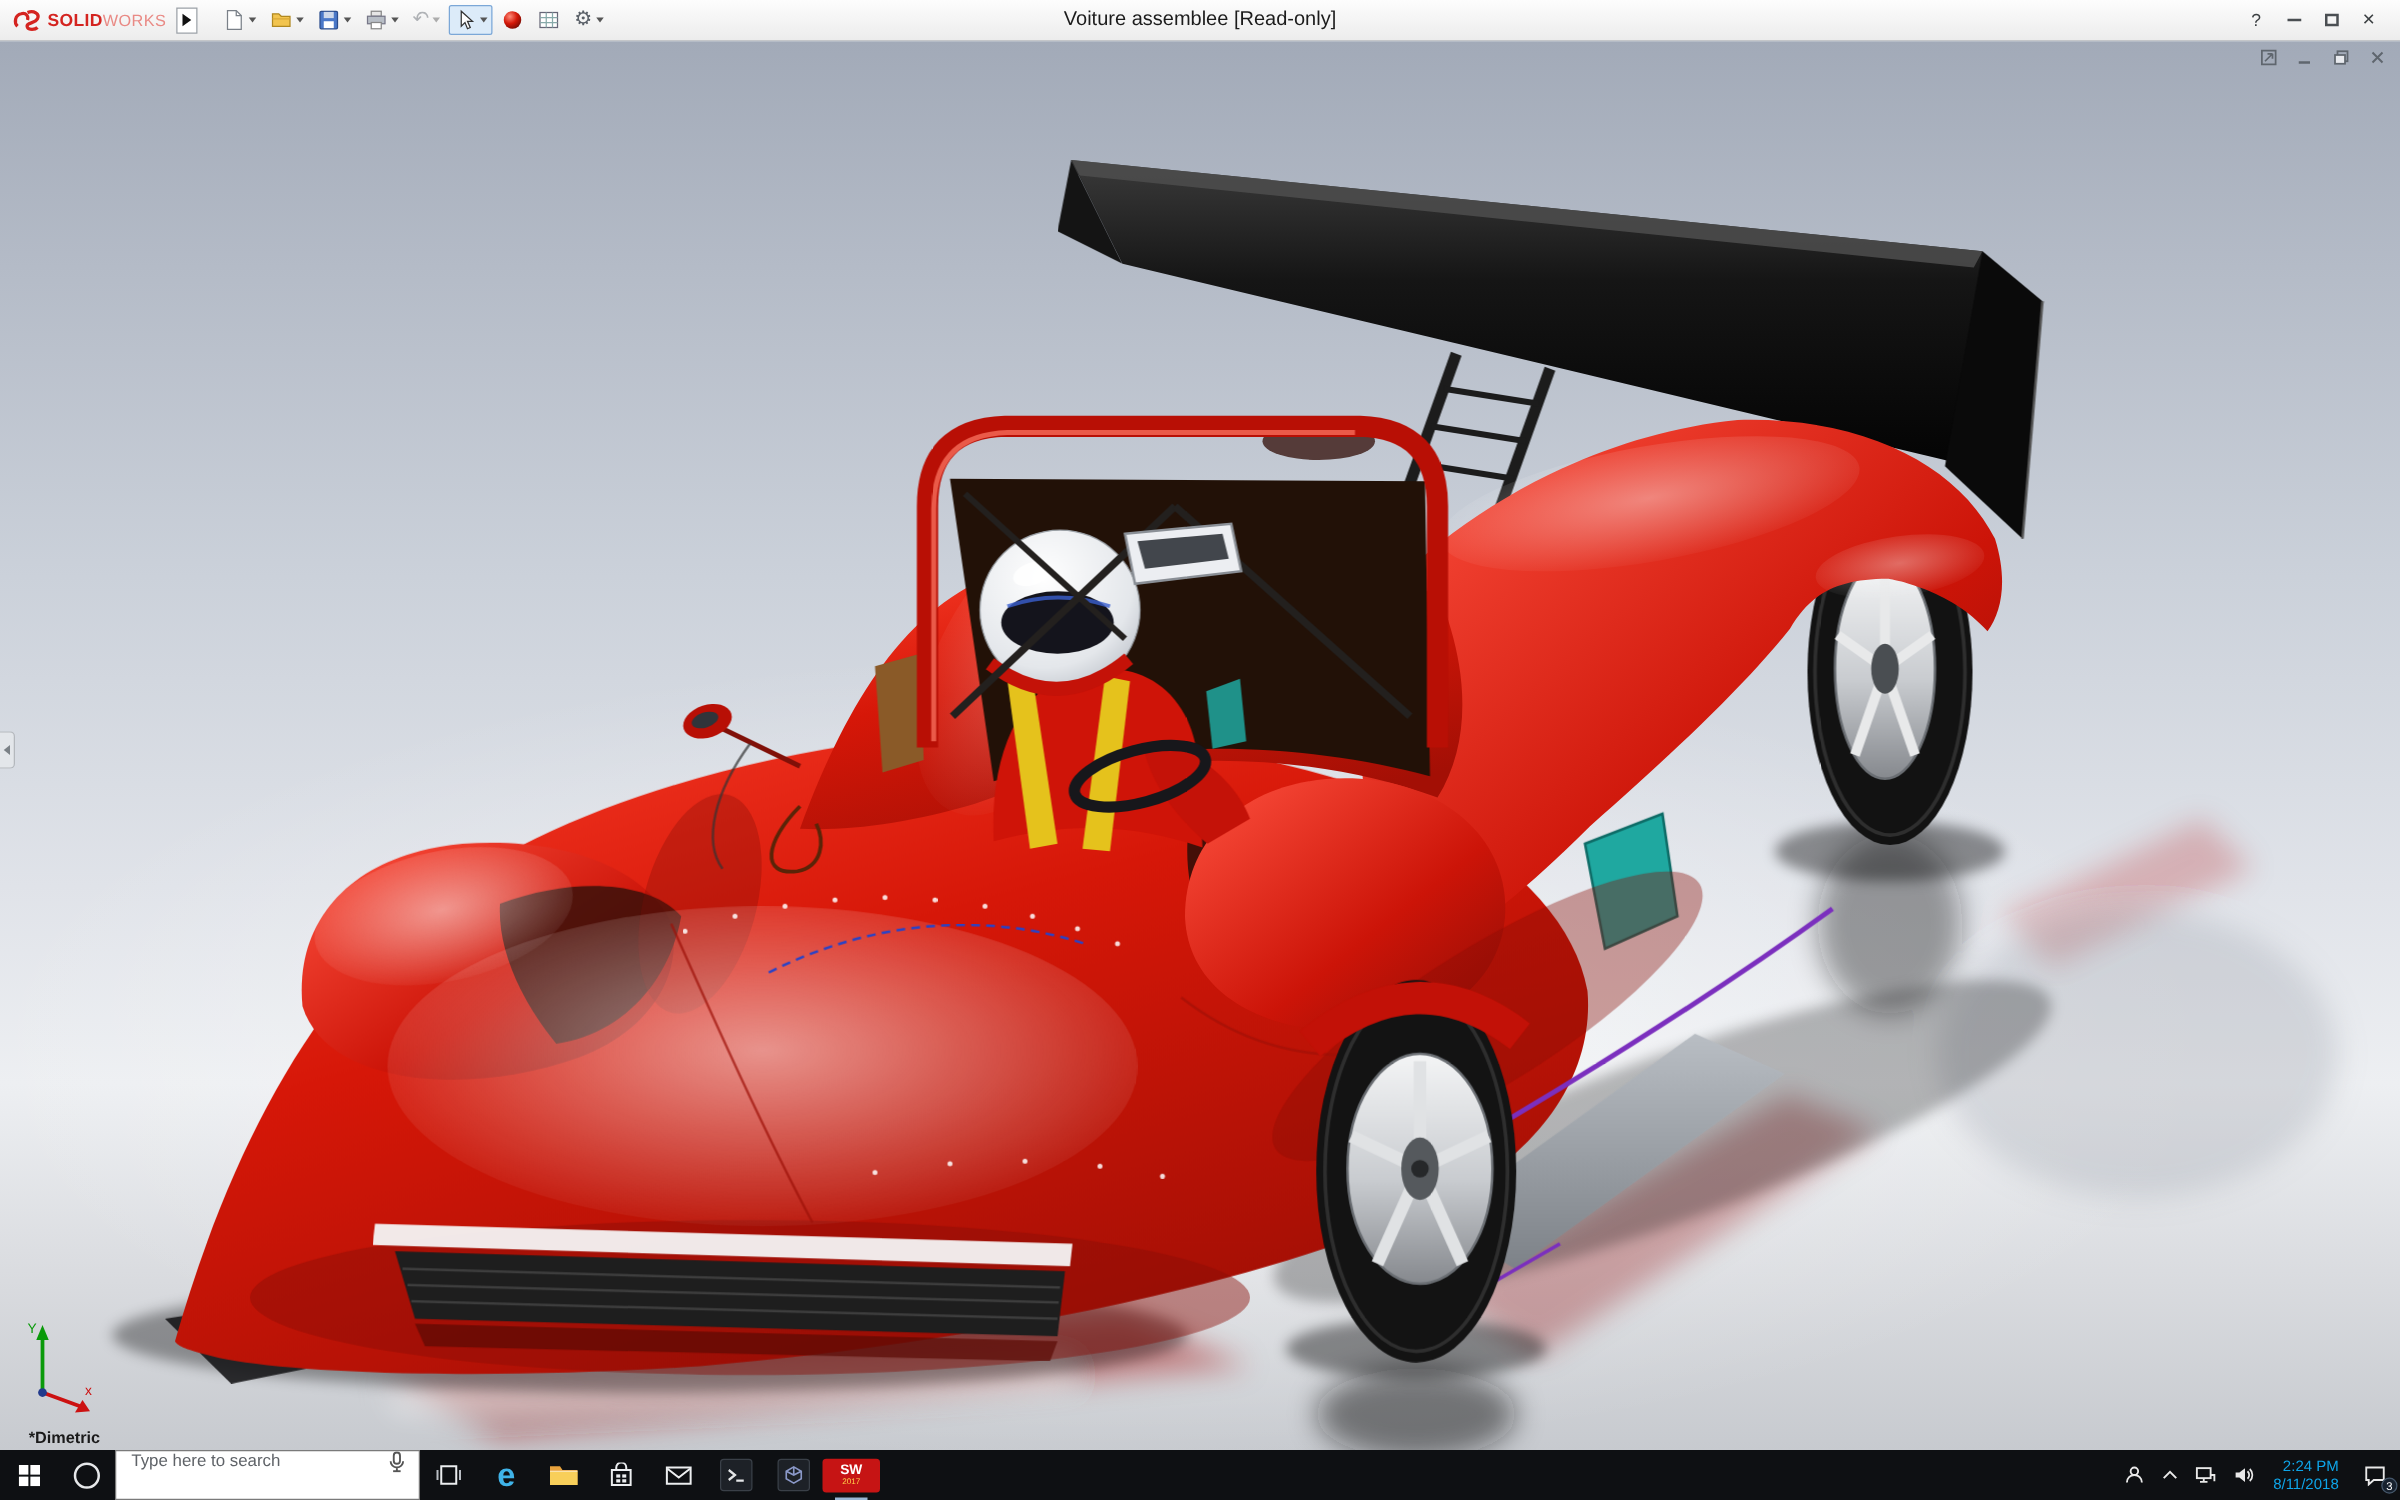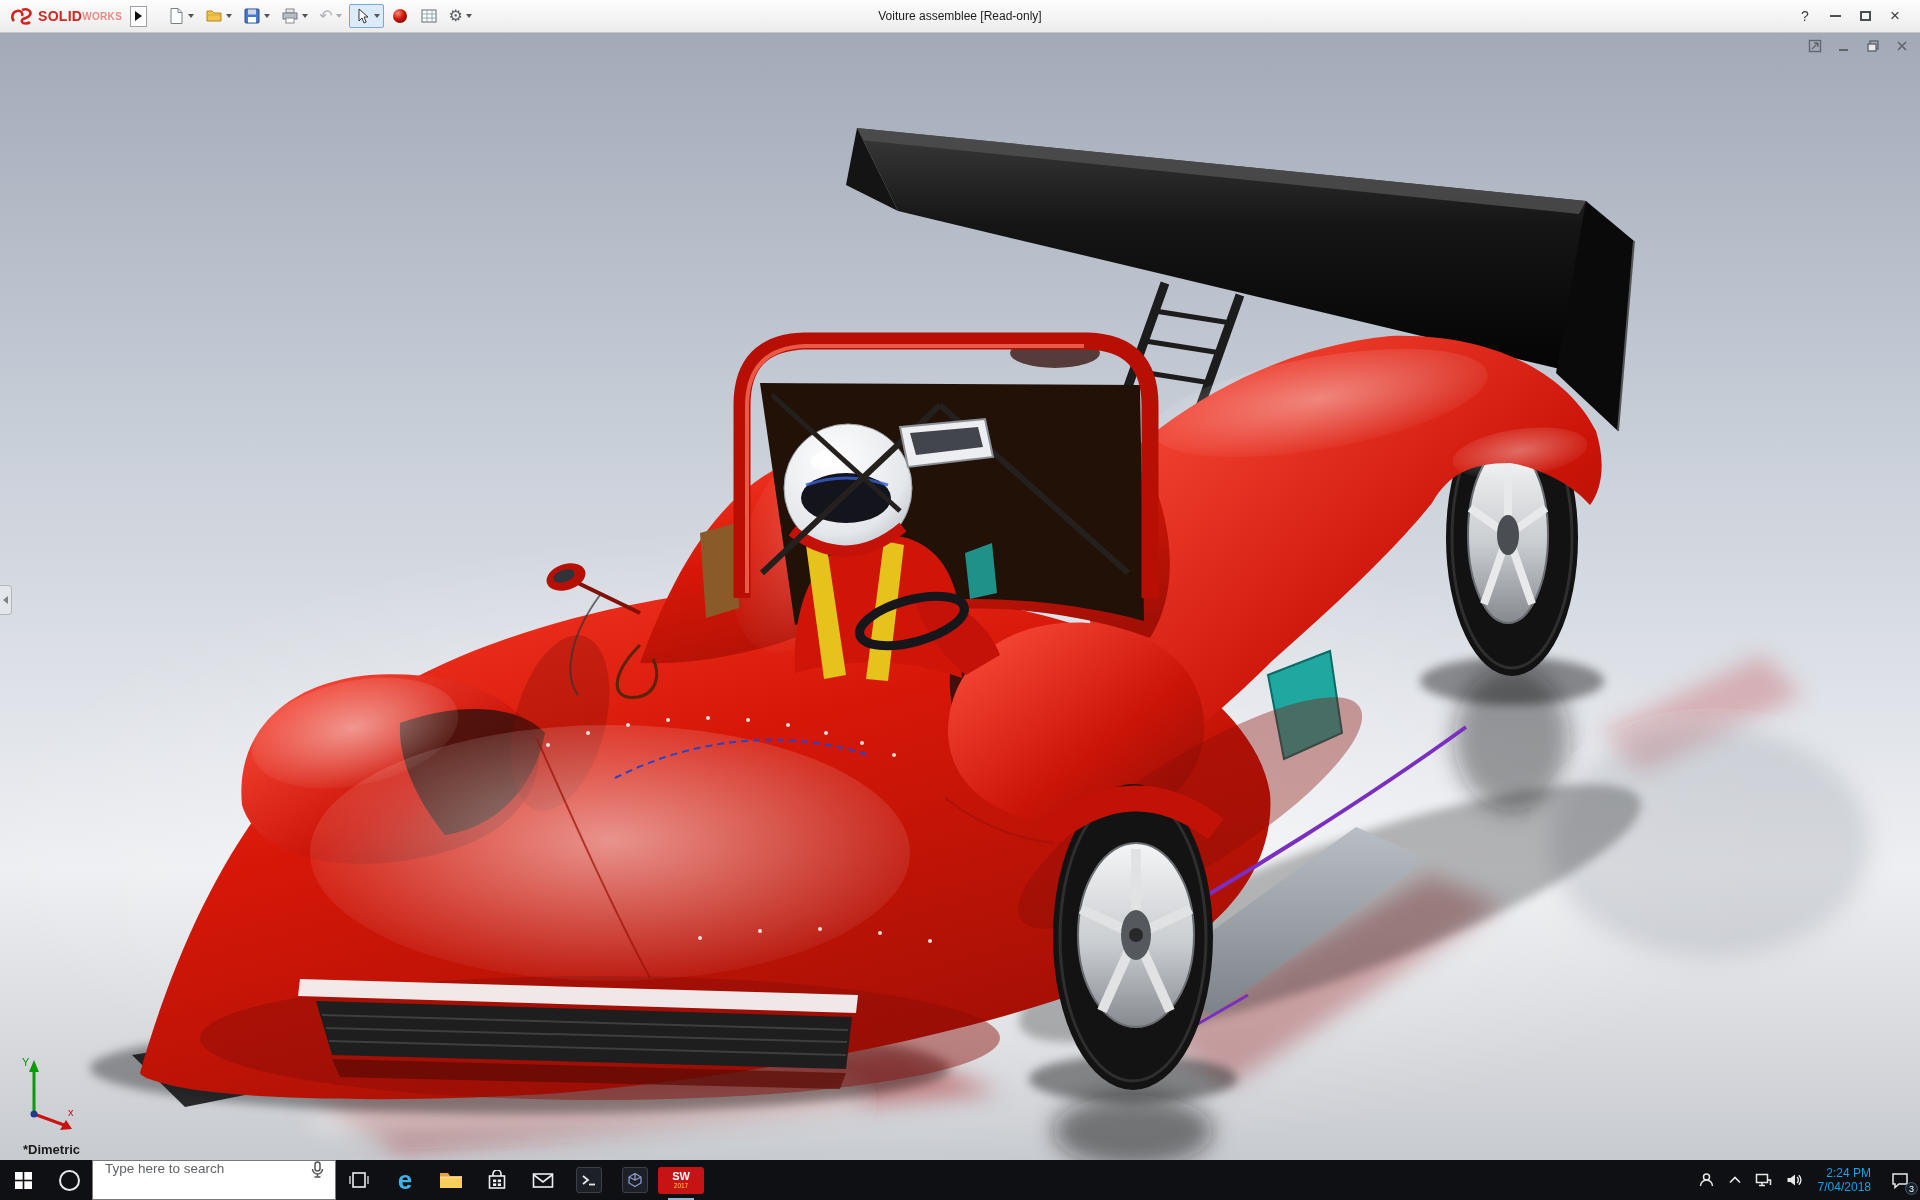--- a/index.html
+++ b/index.html
@@ -4,30 +4,30 @@
 <style>
   * { margin:0; padding:0; box-sizing:border-box; }
   html,body { width:1920px; height:1200px; overflow:hidden; font-family:"Liberation Sans", sans-serif; }
   .screen { width:1920px; height:1200px; display:flex; flex-direction:column; background:#fff; }
 
   
   .titlebar { height:33px; background:linear-gradient(#fdfdfd,#ececec); border-bottom:1px solid #c4c6c9; display:flex; align-items:center; position:relative; flex:0 0 33px; }
   .brand { display:flex; align-items:center; padding:0 8px 0 10px; }
   .brand .mark { margin-right:4px; }
   .brand .b { color:#d42420; font-weight:700; font-size:14px; letter-spacing:.3px; }
-  .brand .l { color:#e98a85; font-weight:700; font-size:10px; letter-spacing:.3px; }
+  .brand .l { color:#e98a85; font-weight:400; font-size:13px; letter-spacing:.3px; }
   .flyout { width:17px; height:21px; border:1px solid #9aa0a6; background:#fff; display:flex; align-items:center; justify-content:center; margin-right:16px; }
   .flyout .tri { width:0; height:0; border-top:5px solid transparent; border-bottom:5px solid transparent; border-left:7px solid #111; }
   .tools { display:flex; align-items:center; gap:3px; }
   .tool { display:flex; align-items:center; padding:2px 3px; border:1px solid transparent; border-radius:2px; }
   .tool.active { background:#dcebf9; border:1px solid #7ba7d7; }
   .tool .glyph { font-size:16px; color:#5a6068; line-height:18px; }
   .tool.disabled { opacity:.45; }
   .caret { width:0; height:0; border-left:3.5px solid transparent; border-right:3.5px solid transparent; border-top:4px solid #555; margin-left:3px; }
-  .doc-title { position:absolute; left:0; right:0; text-align:center; font-size:12px; color:#1c1c1c; pointer-events:none; }
+  .doc-title { position:absolute; left:0; right:0; text-align:center; font-size:16px; color:#1c1c1c; pointer-events:none; }
   .win-controls { margin-left:auto; display:flex; align-items:center; gap:0; padding-right:10px; }
   .wc { width:30px; height:26px; display:flex; align-items:center; justify-content:center; color:#3c4043; font-size:14px; }
   .wc .min { width:11px; height:0; border-bottom:2px solid #4a4e52; }
   .wc .max { width:11px; height:10px; border:2px solid #4a4e52; }
   .wc.close { font-size:17px; }
 
   
   .viewport { flex:1 1 auto; position:relative; overflow:hidden;
     background:
       radial-gradient(ellipse 1400px 500px at 46% 72%, rgba(255,255,255,.55), rgba(255,255,255,0) 65%),
@@ -504,21 +504,21 @@
           </svg>
       </div>
       <div class="tray-btn">
         <svg width="16" height="14" viewBox="0 0 16 14">
             <path d="M1.5 5 h3 L9 1.5 V12.5 L4.5 9 h-3 Z" fill="#e8e8e8"></path>
             <path d="M11 4 a4 4 0 0 1 0 6 M12.8 2.2 a6.5 6.5 0 0 1 0 9.6" fill="none" stroke="#e8e8e8" stroke-width="1.4"></path>
           </svg>
       </div>
       <div class="clock">
         <span>2:24 PM</span>
-        <span>7/04/2018</span>
+        <span>8/11/2018</span>
       </div>
       <div class="tray-btn" style="width:40px">
         <svg width="18" height="17" viewBox="0 0 18 17">
             <path d="M2 2 h14 v10 h-8 l-4 3.5 V12 h-2 Z" fill="none" stroke="#e8e8e8" stroke-width="1.5"></path>
           </svg>
         <span class="badge">3</span>
       </div>
     </div>
   </footer>
 </div>

